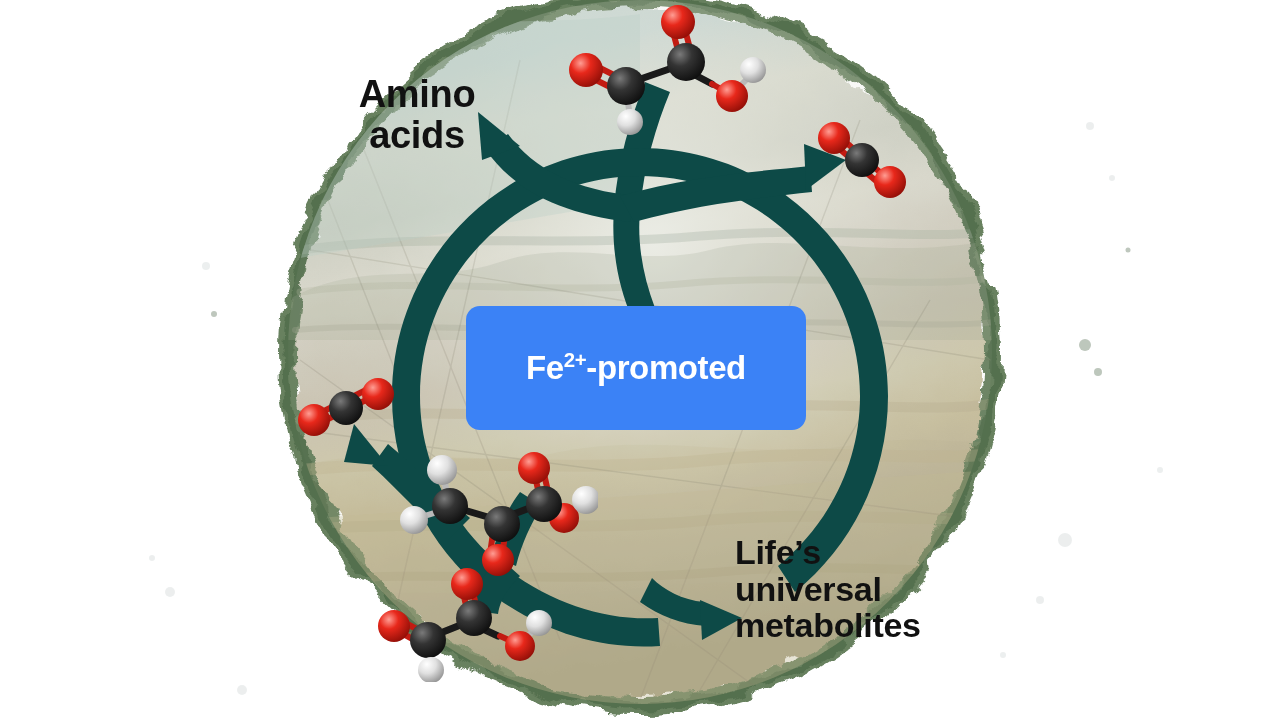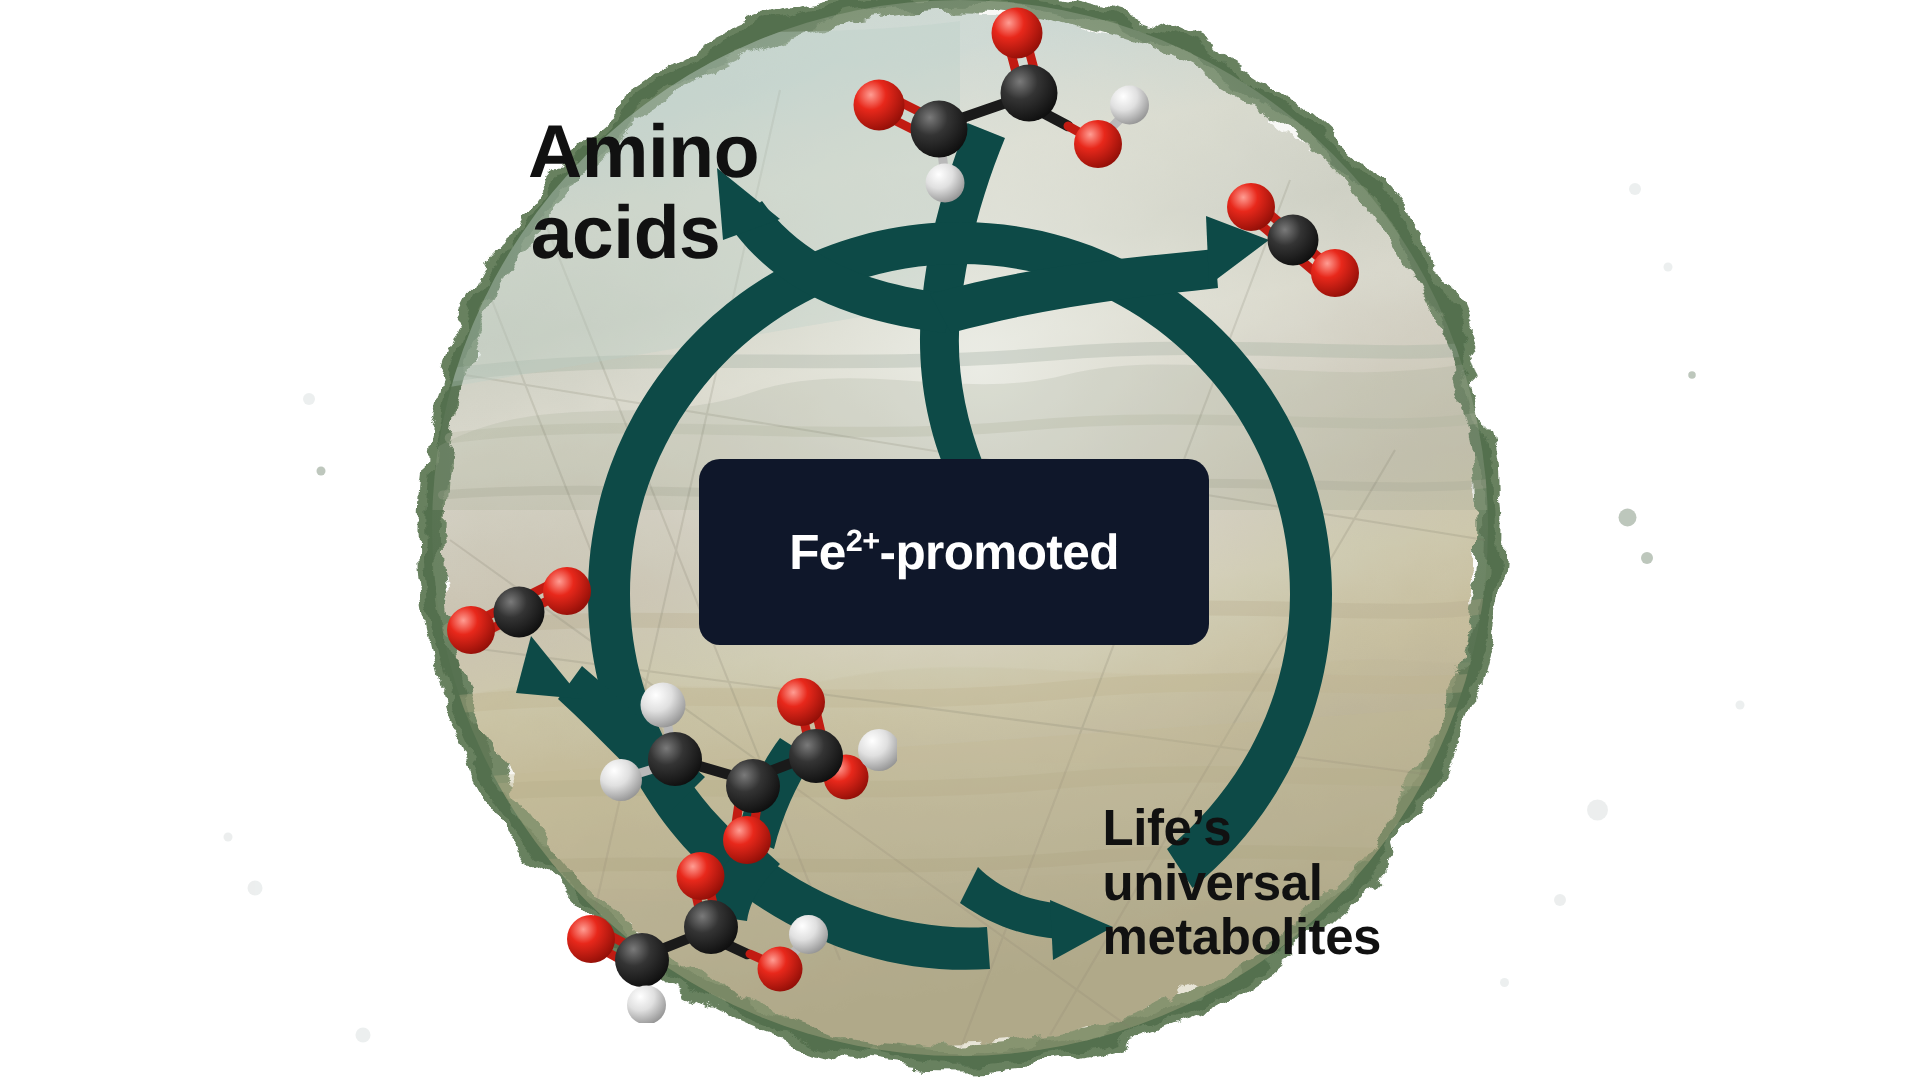--- a/index.html
+++ b/index.html
@@ -49,40 +49,40 @@
     color: #111111;
     font-family: "Liberation Sans", sans-serif;
     font-weight: bold;
     line-height: 1.08;
     letter-spacing: -0.3px;
     white-space: pre-line;
   }
   #label-amino {
     left: 352px;
     top: 74px;
-    font-size: 50px;
+    font-size: 38px;
     text-align: center;
     width: 130px;
   }
   #label-metabolites {
     left: 735px;
     top: 534px;
     font-size: 34px;
     text-align: left;
     width: 200px;
   }
 
   
   #center-box {
     position: absolute;
     left: 466px;
     top: 306px;
     width: 340px;
     height: 124px;
-    background: #0f172a;
+    background: #3b82f6;
     border-radius: 14px;
     display: flex;
     flex-direction: column;
     align-items: center;
     justify-content: center;
   }
   .center-line {
     color: #ffffff;
     font-family: "Liberation Sans", sans-serif;
     font-weight: bold;

